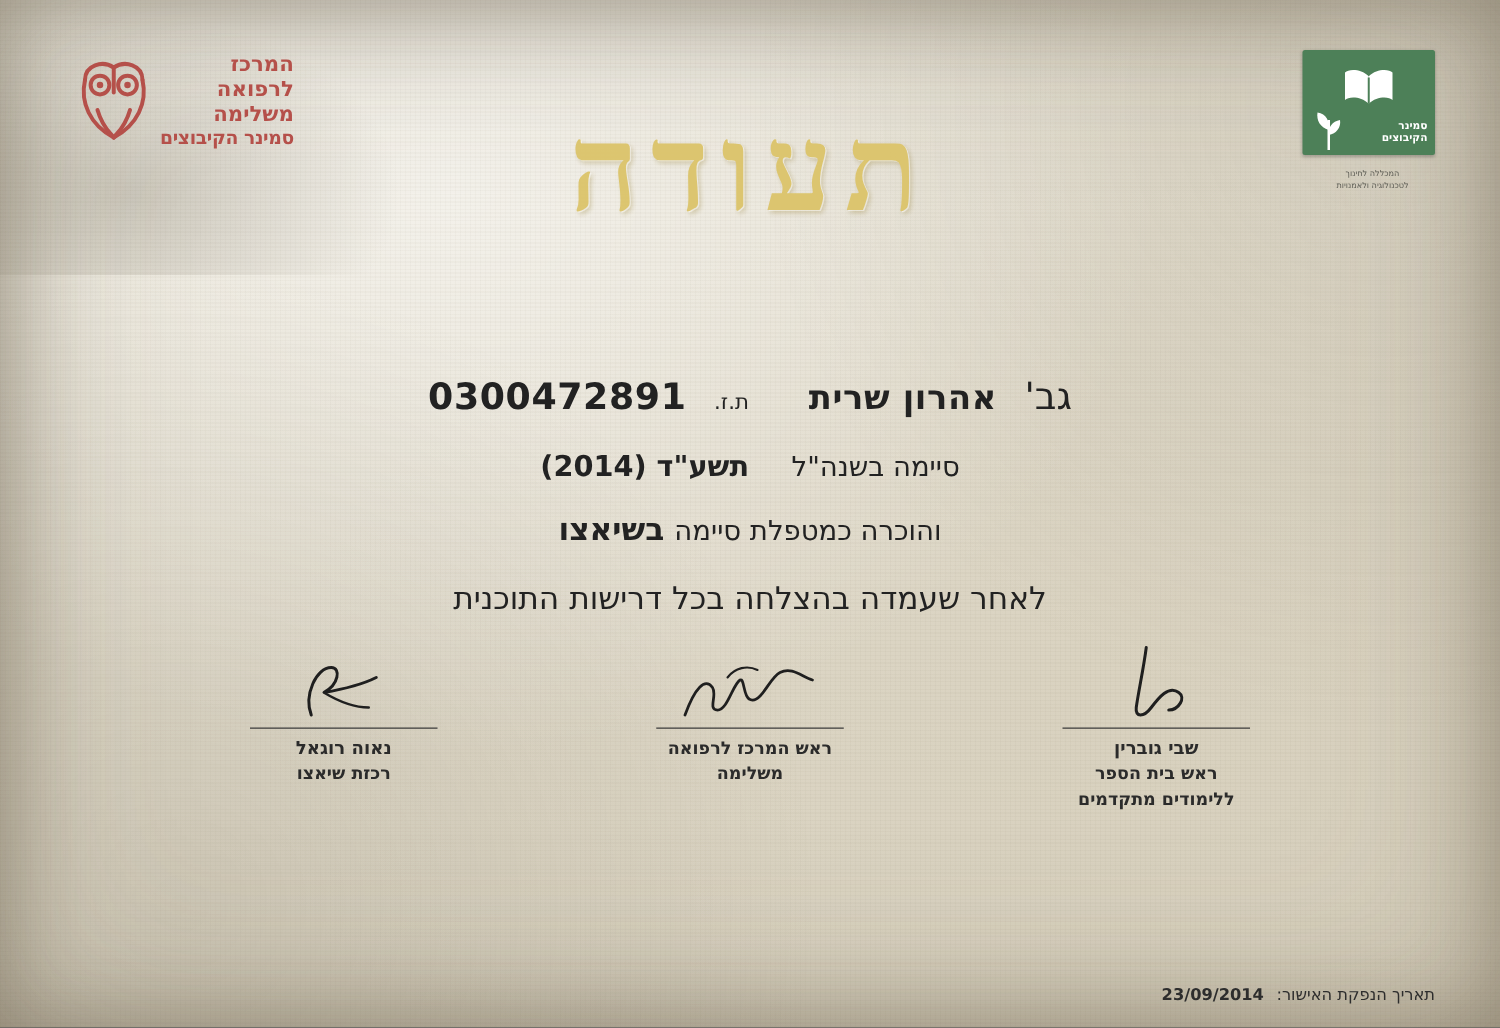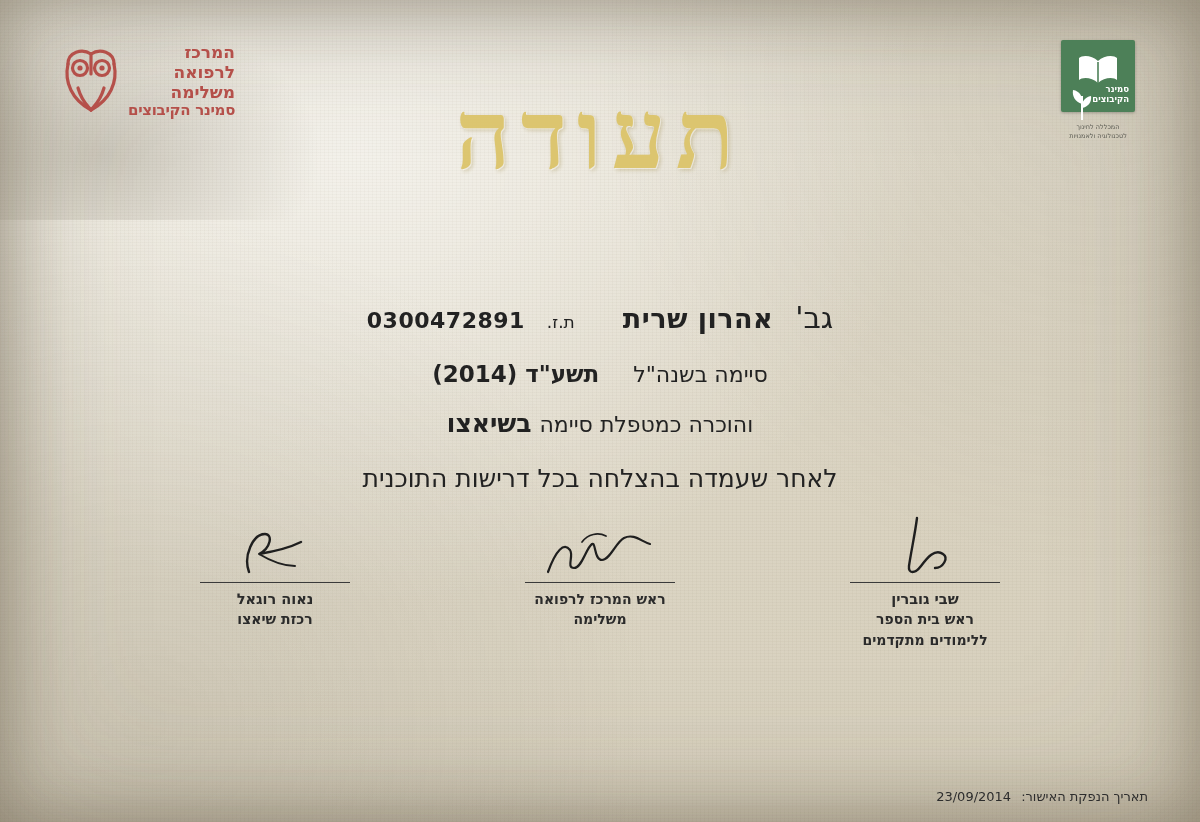--- a/index.html
+++ b/index.html
@@ -77,26 +77,27 @@
   
   #right-logo {
     right: 52px;
     top: 40px;
     width: 100px;
     text-align: center;
     direction: rtl;
   }
   #right-logo-badge {
     width: 74px;
-    height: 72px;
+    height: 84px;
     margin: 0 auto;
     background: #4d8058;
     position: relative;
     border-radius: 2px;
     box-shadow: 0 1px 3px rgba(0,0,0,0.25);
+    padding-left: 32px;
   }
   #right-logo-badge .book {
     position: absolute;
     top: 13px;
     left: 50%;
     transform: translateX(-50%);
   }
   #right-logo-badge .badge-text {
     position: absolute;
     bottom: 7px;
@@ -151,21 +152,21 @@
   #line-name {
     font-size: 25px;
     margin-bottom: 26px;
     gap: 22px;
   }
   #line-name .honorific { font-weight: normal; font-size: 30px; }
   #line-name .fullname { font-weight: bold; font-size: 27px; letter-spacing: 0.5px; }
   #line-name .idlabel { font-size: 17px; margin-right: 26px; }
   #line-name .idnum {
     font-weight: bold;
-    font-size: 22px;
+    font-size: 29px;
     letter-spacing: 0.5px;
     direction: ltr;
   }
 
   #line-year {
     font-size: 22px;
     margin-bottom: 22px;
     gap: 34px;
   }
   #line-year .year-value { font-weight: bold; font-size: 23px; }
@@ -220,21 +221,21 @@
   #footer {
     right: 52px;
     bottom: 18px;
     direction: rtl;
     font-size: 13px;
     color: #2d2d2d;
     display: flex;
     gap: 10px;
     align-items: baseline;
   }
-  #footer .date-value { direction: ltr; }
+  #footer .date-value { direction: ltr; font-weight: bold; }
 
   
   #smudge {
     left: -10px;
     bottom: -30px;
     width: 340px;
     height: 220px;
     background: radial-gradient(ellipse at 30% 70%, rgba(80,70,50,0.22) 0%, rgba(80,70,50,0) 65%);
     pointer-events: none;
     z-index: 2;

